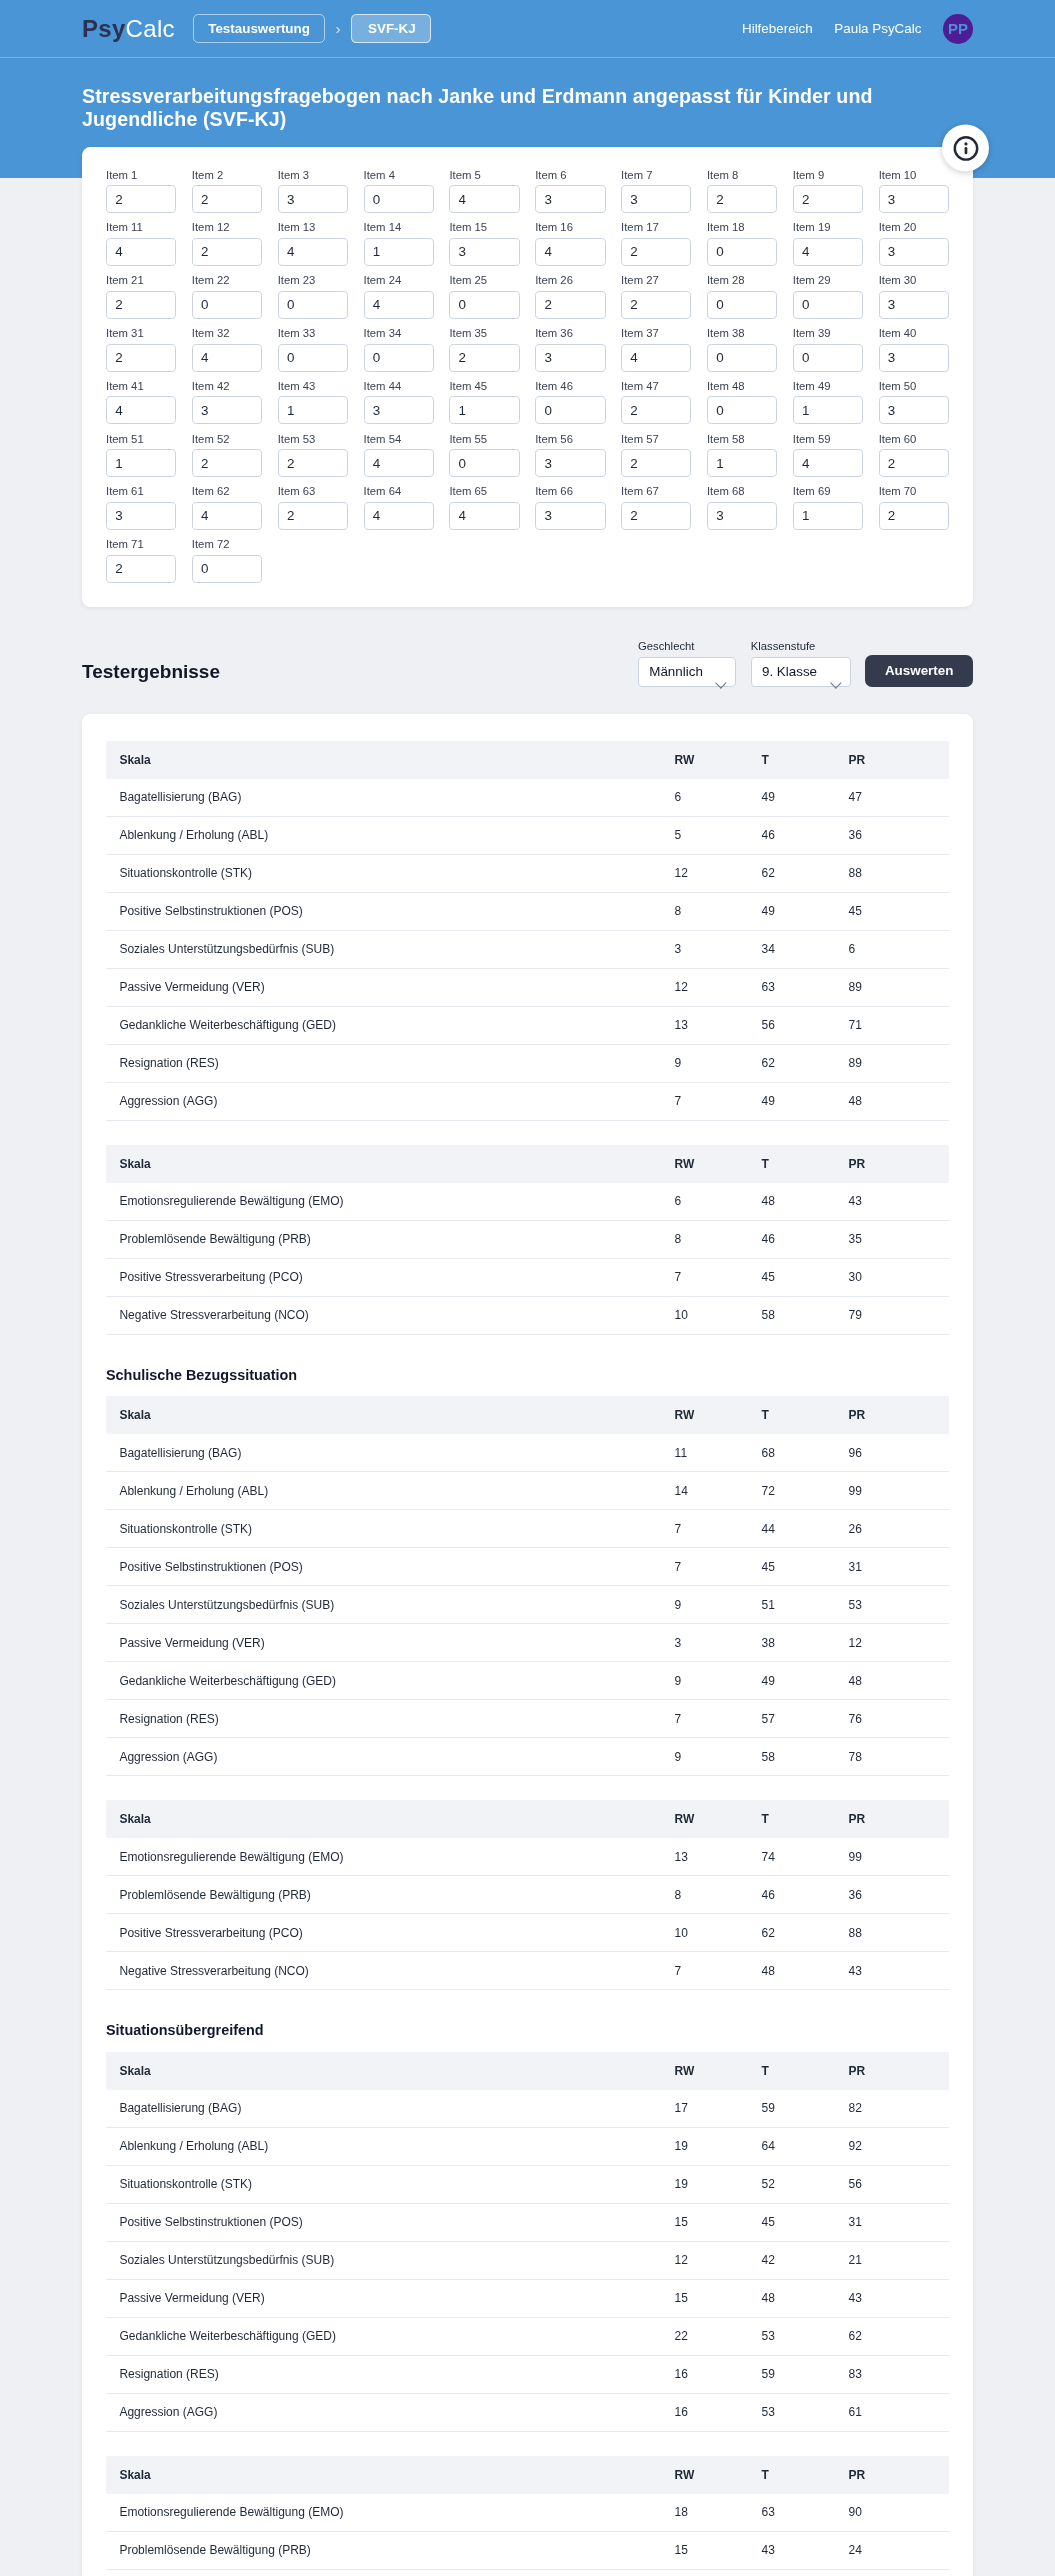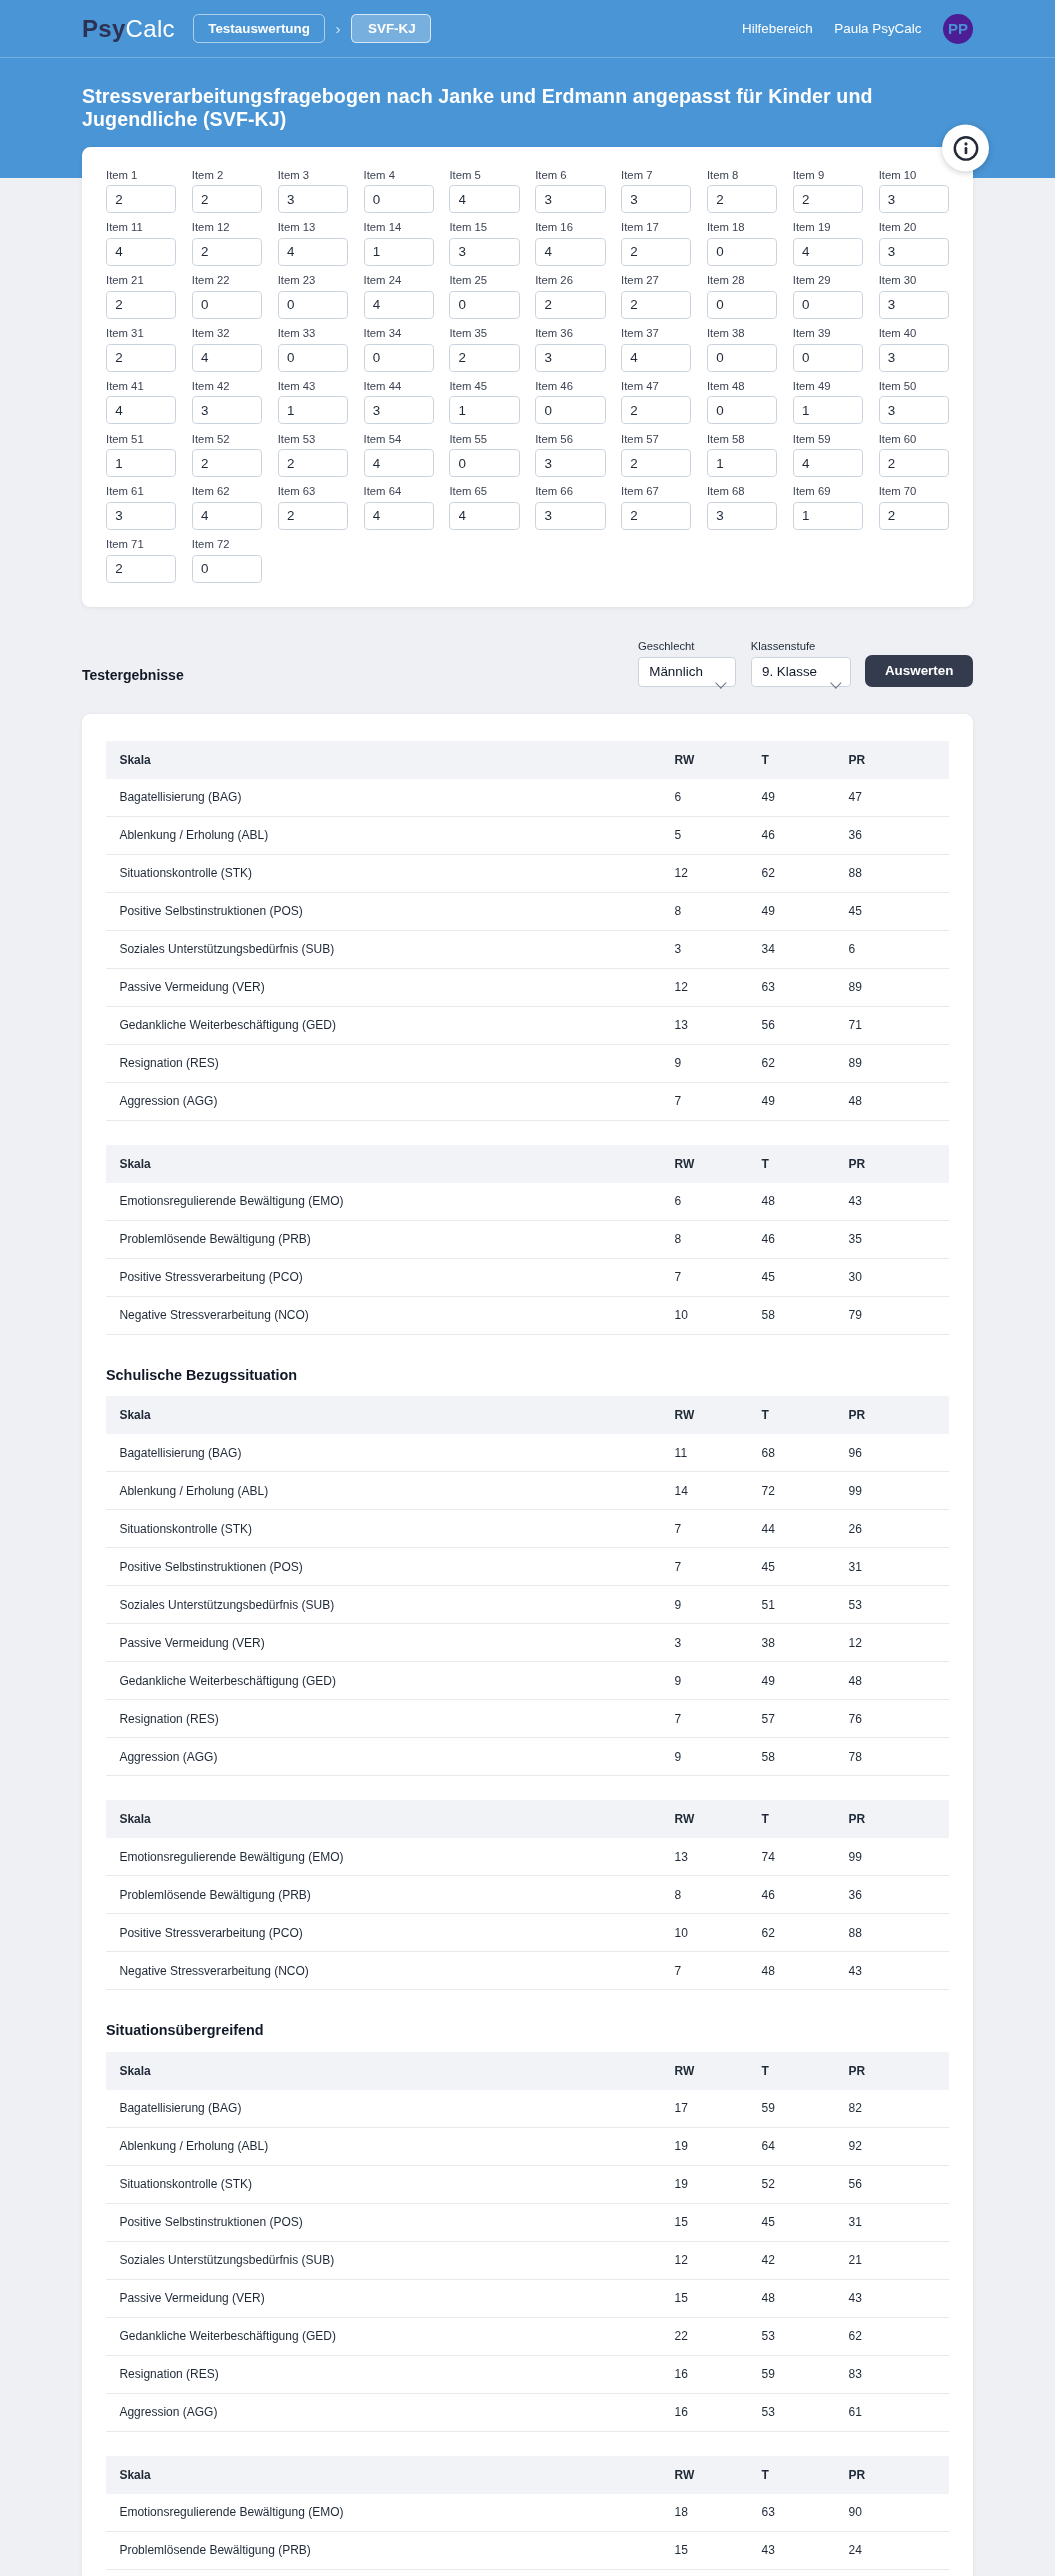--- a/index.html
+++ b/index.html
@@ -54,21 +54,21 @@
   .items-grid{display:grid;grid-template-columns:repeat(10,1fr);column-gap:15.5px;row-gap:8.2px;}
   .item-label{display:block;font-size:11.3px;color:#3b4252;font-weight:500;margin-bottom:4.6px;}
   .item-input{
     width:100%;box-sizing:border-box;height:28px;
     border:1px solid #c9d2dd;border-radius:4.6px;background:#fff;
     font-family:inherit;font-size:13.4px;color:#1f2937;padding:0 8.2px;
   }
 
   
   .results-head{display:flex;align-items:flex-end;justify-content:space-between;margin:33px auto 27px;}
-  .results-head h2{margin:0 0 4.1px;font-size:14px;font-weight:700;color:#111827;}
+  .results-head h2{margin:0 0 4.1px;font-size:19px;font-weight:700;color:#111827;}
   .controls{display:flex;align-items:flex-end;gap:14.4px;}
   .control label{display:block;font-size:11.3px;font-weight:500;color:#1f2937;margin-bottom:5.2px;}
   .select-wrap{position:relative;}
   .select-wrap select{
     appearance:none;-webkit-appearance:none;-moz-appearance:none;
     height:30px;border:1px solid #c9d2dd;border-radius:4.6px;background:#fff;
     font-family:inherit;font-size:13.4px;color:#111827;padding:0 32px 0 10.3px;cursor:pointer;
   }
   .chev{
     position:absolute;right:11.3px;top:9.3px;width:6.7px;height:6.7px;

